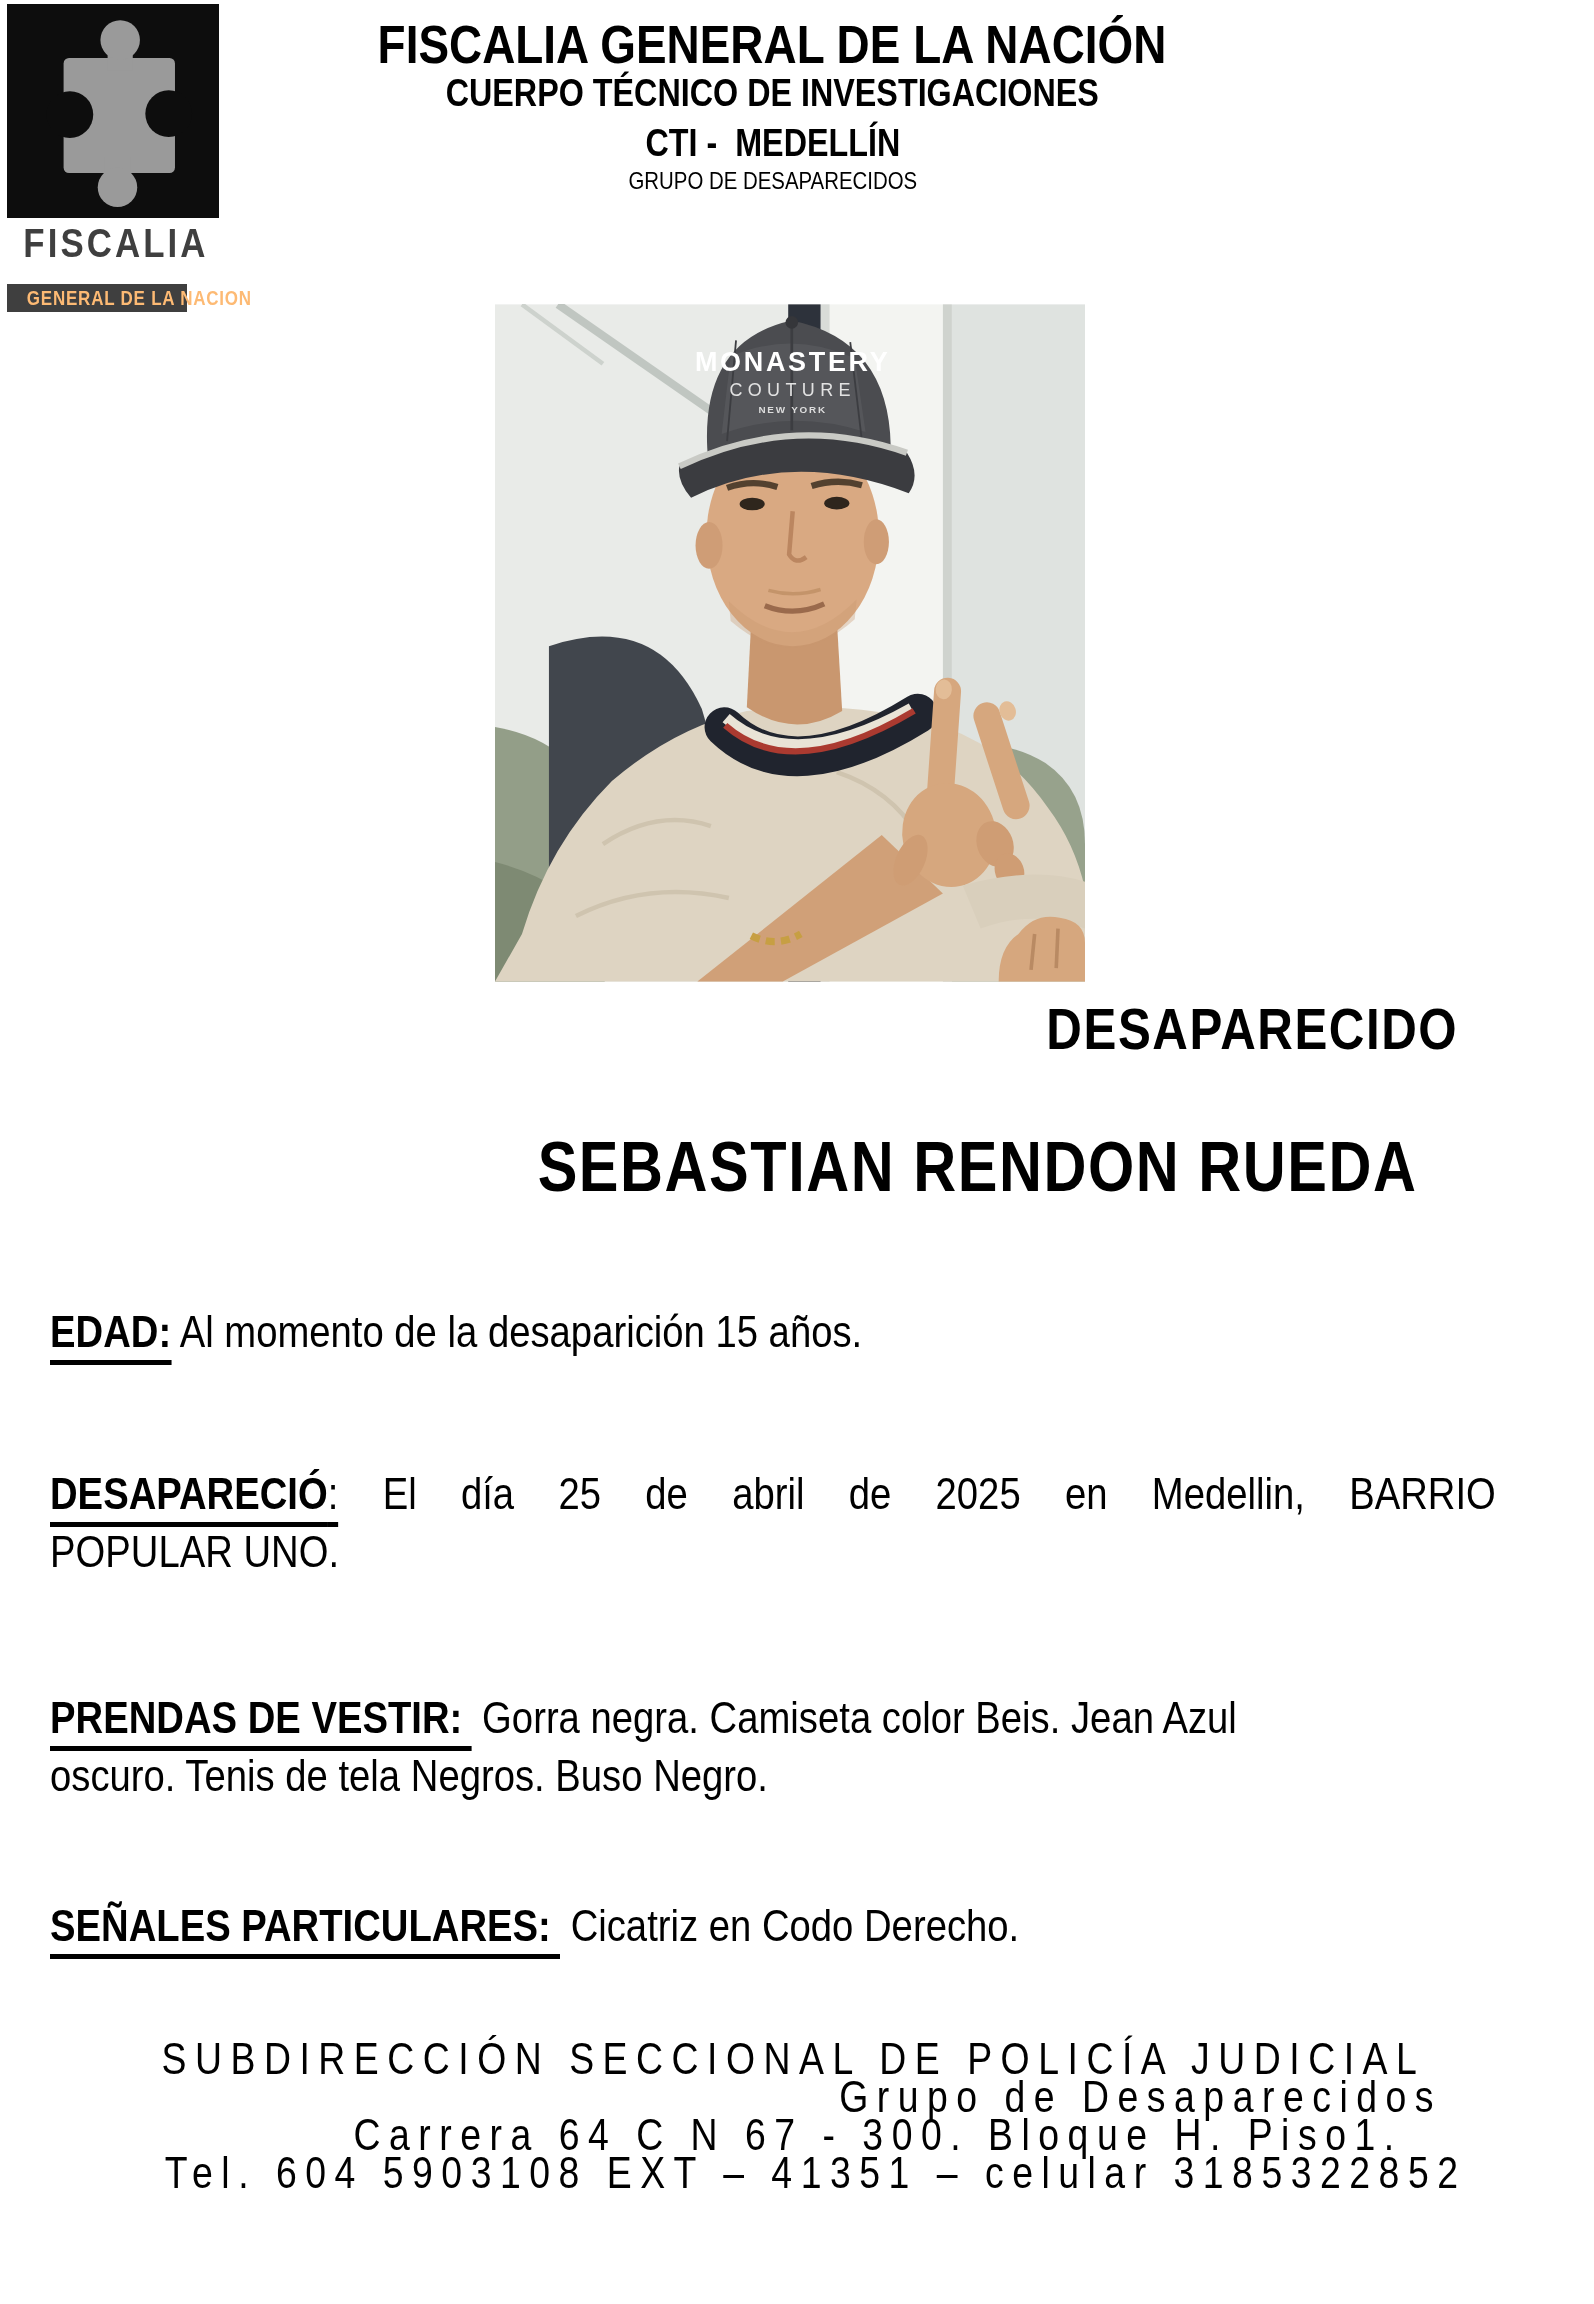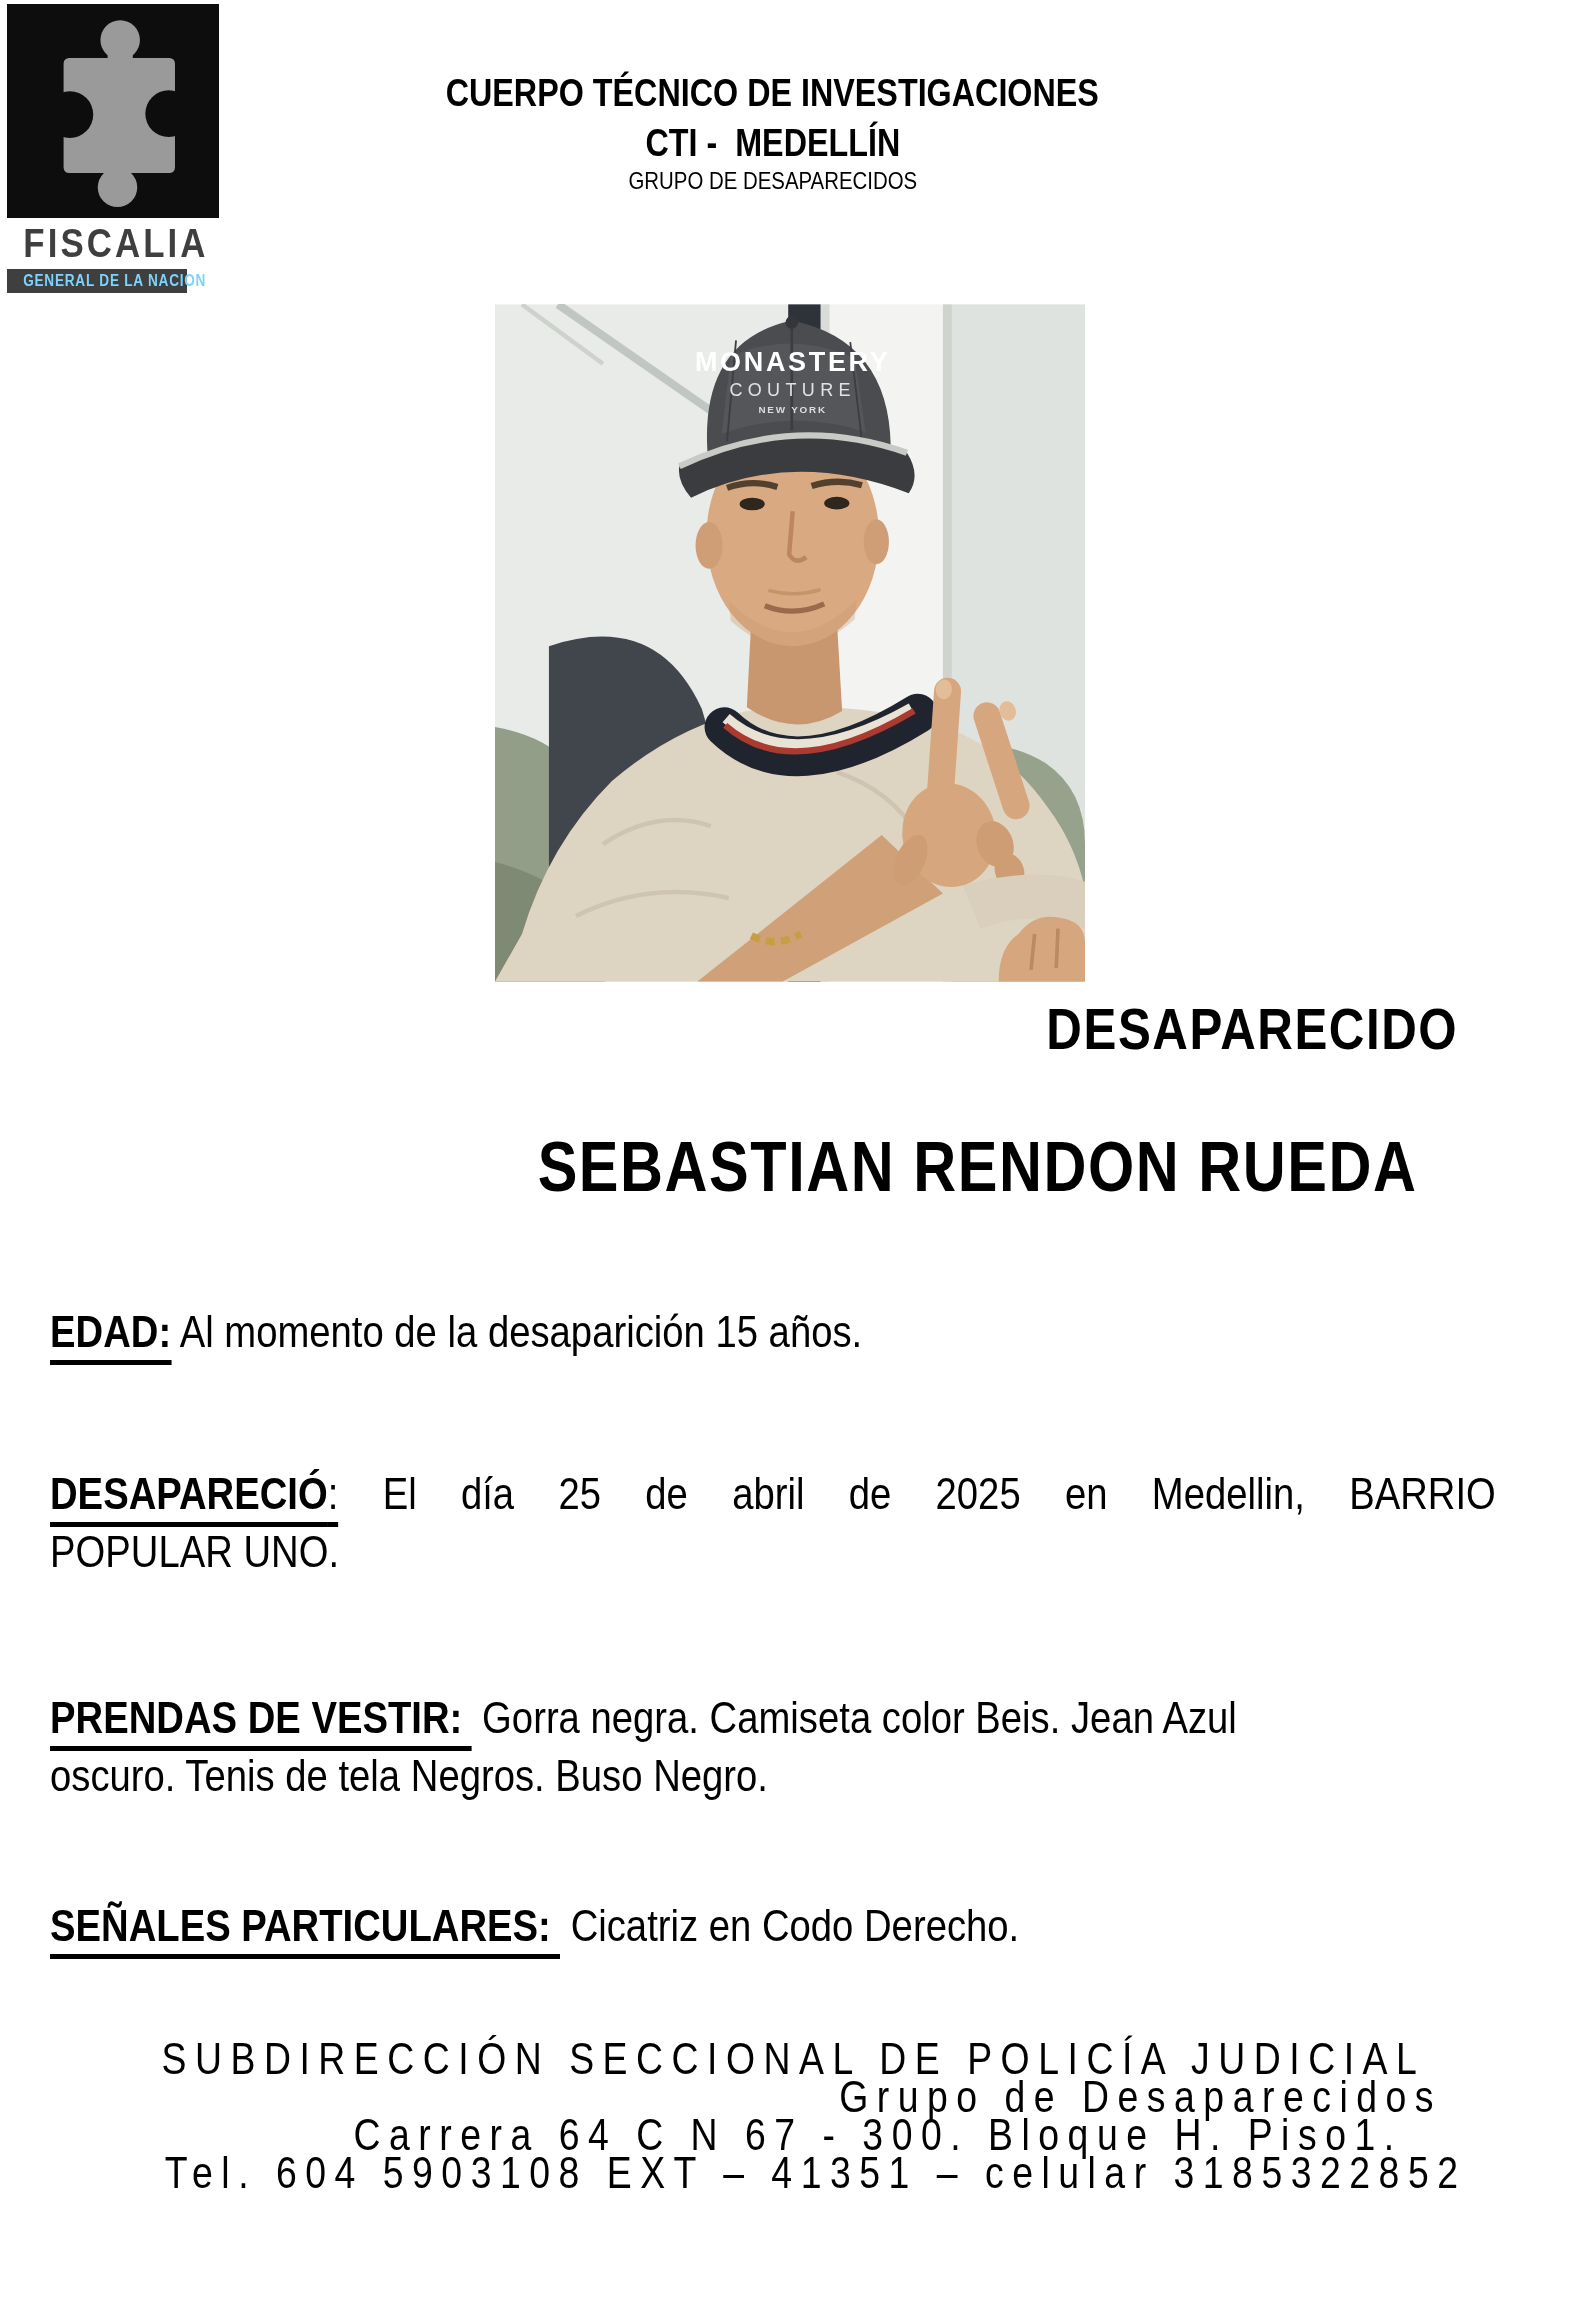--- a/index.html
+++ b/index.html
@@ -6,21 +6,21 @@
   .page{position:relative;width:1594px;height:2304px;background:#ffffff;
         font-family:"Liberation Sans","DejaVu Sans",sans-serif;color:#000;overflow:hidden;}
   
   .cx{display:inline-block;transform:scaleX(.85);transform-origin:50% 50%;white-space:nowrap;}
   .centerline{position:absolute;left:50px;width:1445px;text-align:center;}
 
   
   .logo{position:absolute;left:7.2px;top:3.6px;width:180px;text-align:center;}
   .logo-box{display:block;width:212px;height:214px;background:#0d0d0d;}
   .logo-name{font-size:41px;font-weight:700;color:#3f3f3f;letter-spacing:3.6px;margin-top:5.4px;line-height:1;}
-  .logo-bar{margin-top:5px;background:#3f3f3f;color:#7dd3fc;font-size:16px;font-weight:700;
+  .logo-bar{margin-top:20px;background:#3f3f3f;color:#fdba74;font-size:20px;font-weight:700;
             letter-spacing:0.9px;padding:3.6px 0 4.5px;line-height:1;}
 
   
   .h1{top:12.6px;font-size:54px;font-weight:700;}
   .h2{top:72px;font-size:38px;font-weight:700;}
   .h3{top:122px;font-size:38px;font-weight:700;}
   .h4{top:167px;font-size:24px;font-weight:400;}
 
   
   .photo{position:absolute;left:480px;top:289px;width:590px;height:678px;}
@@ -68,20 +68,23 @@
       </svg>
     </span>
     <div class="logo-name">
       <span class="cx">FISCALIA</span>
     </div>
     <div class="logo-bar">
       <span class="cx">GENERAL DE LA NACION</span>
     </div>
   </div>
 
+  <div class="centerline h1">
+    <span class="cx">FISCALIA GENERAL DE LA NACIÓN</span>
+  </div>
   <div class="centerline h2">
     <span class="cx">CUERPO TÉCNICO DE INVESTIGACIONES</span>
   </div>
   <div class="centerline h3">
     <span class="cx">CTI -&nbsp; MEDELLÍN</span>
   </div>
   <div class="centerline h4">
     <span class="cx">GRUPO DE DESAPARECIDOS</span>
   </div>
 

